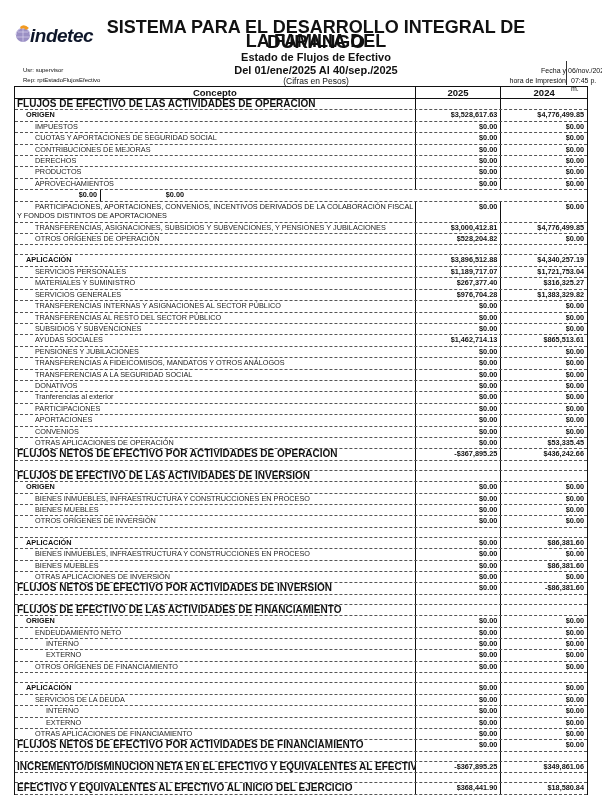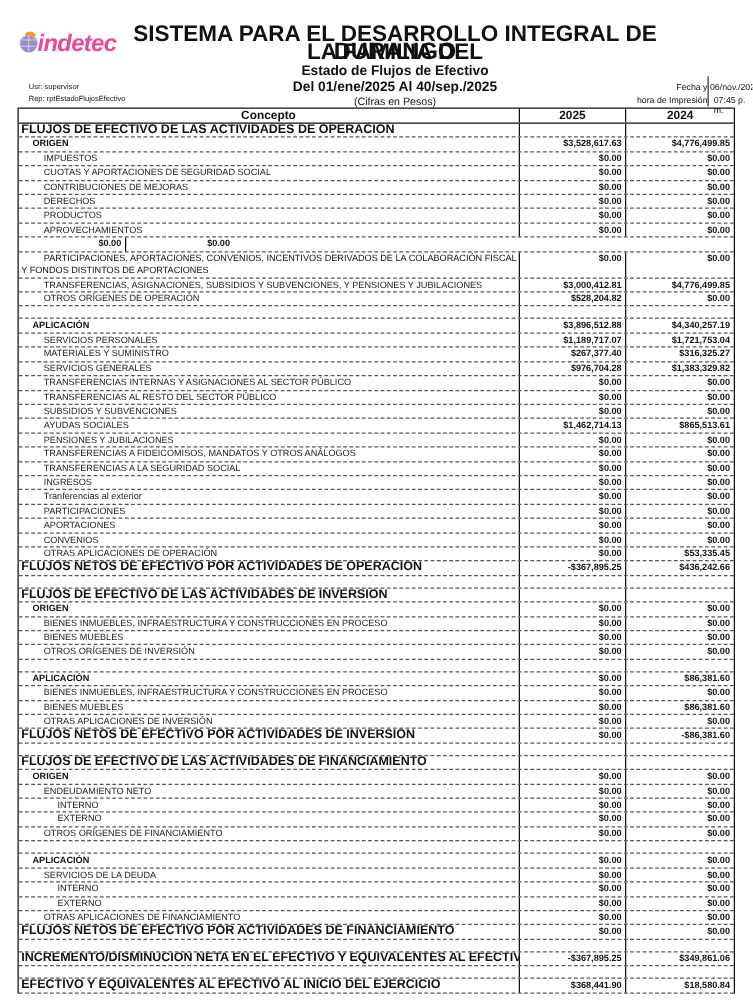--- a/index.html
+++ b/index.html
@@ -1,21 +1,21 @@
 <!DOCTYPE html>
 <html><head>
 <meta charset="utf-8">
 <style>
   * { box-sizing: border-box; margin: 0; padding: 0; }
   html, body { width: 602px; height: 803px; background: #ffffff; overflow: hidden; }
   body { font-family: "Liberation Sans", sans-serif; color: #111; position: relative; }
 
   .logo { position: absolute; left: 14px; top: 24px; width: 80px; height: 22px; }
   .logo-mark { position: absolute; left: 0; top: 0; width: 20px; height: 20px; }
-  .logo-text { position: absolute; left: 16px; top: 1px; font-family: "Liberation Sans", sans-serif; font-weight: bold; font-style: italic; font-size: 19px; color: #ec4899; letter-spacing: -0.5px; }
+  .logo-text { position: absolute; left: 16px; top: 1px; font-family: "Liberation Sans", sans-serif; font-weight: bold; font-style: italic; font-size: 19px; color: #0f172a; letter-spacing: -0.5px; }
 
   .title { position: absolute; left: 96px; width: 440px; text-align: center; font-weight: bold; }
   .t1 { top: 20px; font-size: 18px; line-height: 14px; }
   .t2 { top: 35px; font-size: 19px; line-height: 14px; }
   .t3 { top: 51px; font-size: 11px; line-height: 12px; }
   .t4 { top: 64px; font-size: 11px; line-height: 12px; }
   .t5 { top: 77px; font-size: 8.5px; line-height: 9px; font-weight: normal; }
 
   .usr { position: absolute; left: 23px; top: 67px; font-size: 6px; line-height: 7px; }
   .rep { position: absolute; left: 23px; top: 77px; font-size: 6px; line-height: 7px; }
@@ -192,21 +192,21 @@
         <div class="c1">TRANSFERENCIAS A FIDEICOMISOS, MANDATOS Y OTROS ANÁLOGOS</div>
         <div class="c2">$0.00</div>
         <div class="c3">$0.00</div>
       </div>
       <div class="row l2">
         <div class="c1">TRANSFERENCIAS A LA SEGURIDAD SOCIAL</div>
         <div class="c2">$0.00</div>
         <div class="c3">$0.00</div>
       </div>
       <div class="row l2">
-        <div class="c1">INGRESOS</div>
+        <div class="c1">DONATIVOS</div>
         <div class="c2">$0.00</div>
         <div class="c3">$0.00</div>
       </div>
       <div class="row l2">
         <div class="c1">Tranferencias al exterior</div>
         <div class="c2">$0.00</div>
         <div class="c3">$0.00</div>
       </div>
       <div class="row l2">
         <div class="c1">PARTICIPACIONES</div>

